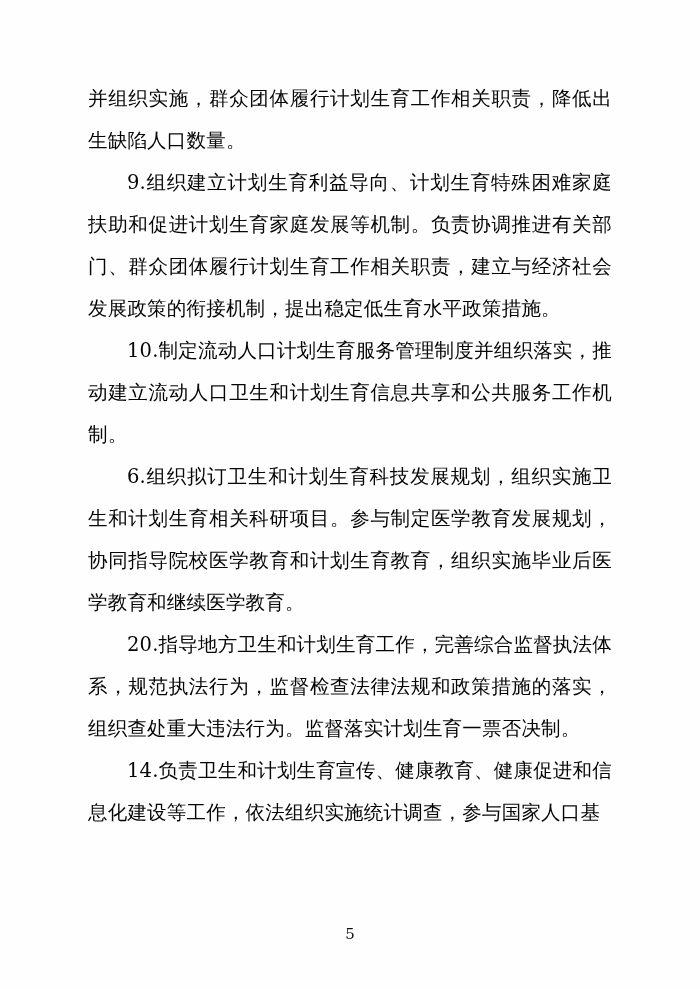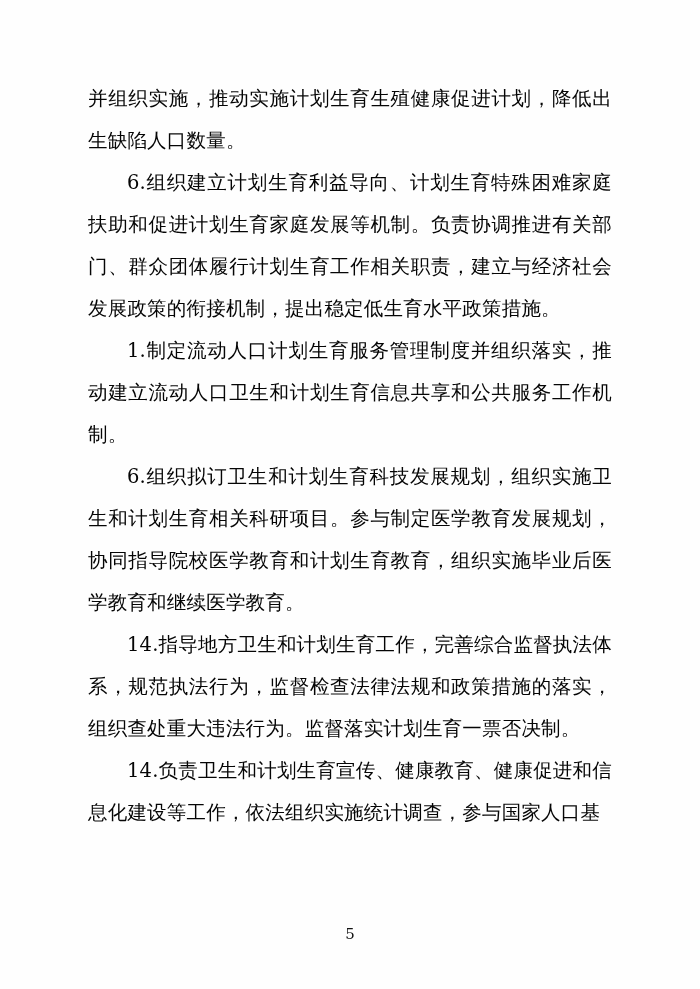--- a/index.html
+++ b/index.html
@@ -46,21 +46,21 @@
     font-size: 15px;
     font-family: "DejaVu Serif", "Liberation Serif", serif;
     color: #111;
   }
 </style>
 </head>
 <body>
 
 <div class="page">
   <div class="doc-body">
-    <p class="para">并组织实施，推动实施计划生育生殖健康促进计划，降低出生缺陷人口数量。</p>
-    <p class="para indent">6.组织建立计划生育利益导向、计划生育特殊困难家庭扶助和促进计划生育家庭发展等机制。负责协调推进有关部门、群众团体履行计划生育工作相关职责，建立与经济社会发展政策的衔接机制，提出稳定低生育水平政策措施。</p>
-    <p class="para indent">1.制定流动人口计划生育服务管理制度并组织落实，推动建立流动人口卫生和计划生育信息共享和公共服务工作机制。</p>
+    <p class="para">并组织实施，群众团体履行计划生育工作相关职责，降低出生缺陷人口数量。</p>
+    <p class="para indent">9.组织建立计划生育利益导向、计划生育特殊困难家庭扶助和促进计划生育家庭发展等机制。负责协调推进有关部门、群众团体履行计划生育工作相关职责，建立与经济社会发展政策的衔接机制，提出稳定低生育水平政策措施。</p>
+    <p class="para indent">10.制定流动人口计划生育服务管理制度并组织落实，推动建立流动人口卫生和计划生育信息共享和公共服务工作机制。</p>
     <p class="para indent">6.组织拟订卫生和计划生育科技发展规划，组织实施卫生和计划生育相关科研项目。参与制定医学教育发展规划，协同指导院校医学教育和计划生育教育，组织实施毕业后医学教育和继续医学教育。</p>
-    <p class="para indent">14.指导地方卫生和计划生育工作，完善综合监督执法体系，规范执法行为，监督检查法律法规和政策措施的落实，组织查处重大违法行为。监督落实计划生育一票否决制。</p>
+    <p class="para indent">20.指导地方卫生和计划生育工作，完善综合监督执法体系，规范执法行为，监督检查法律法规和政策措施的落实，组织查处重大违法行为。监督落实计划生育一票否决制。</p>
     <p class="para indent">14.负责卫生和计划生育宣传、健康教育、健康促进和信息化建设等工作，依法组织实施统计调查，参与国家人口基</p>
   </div>
   <div class="page-number">5</div>
 </div>
 
 </body></html>

